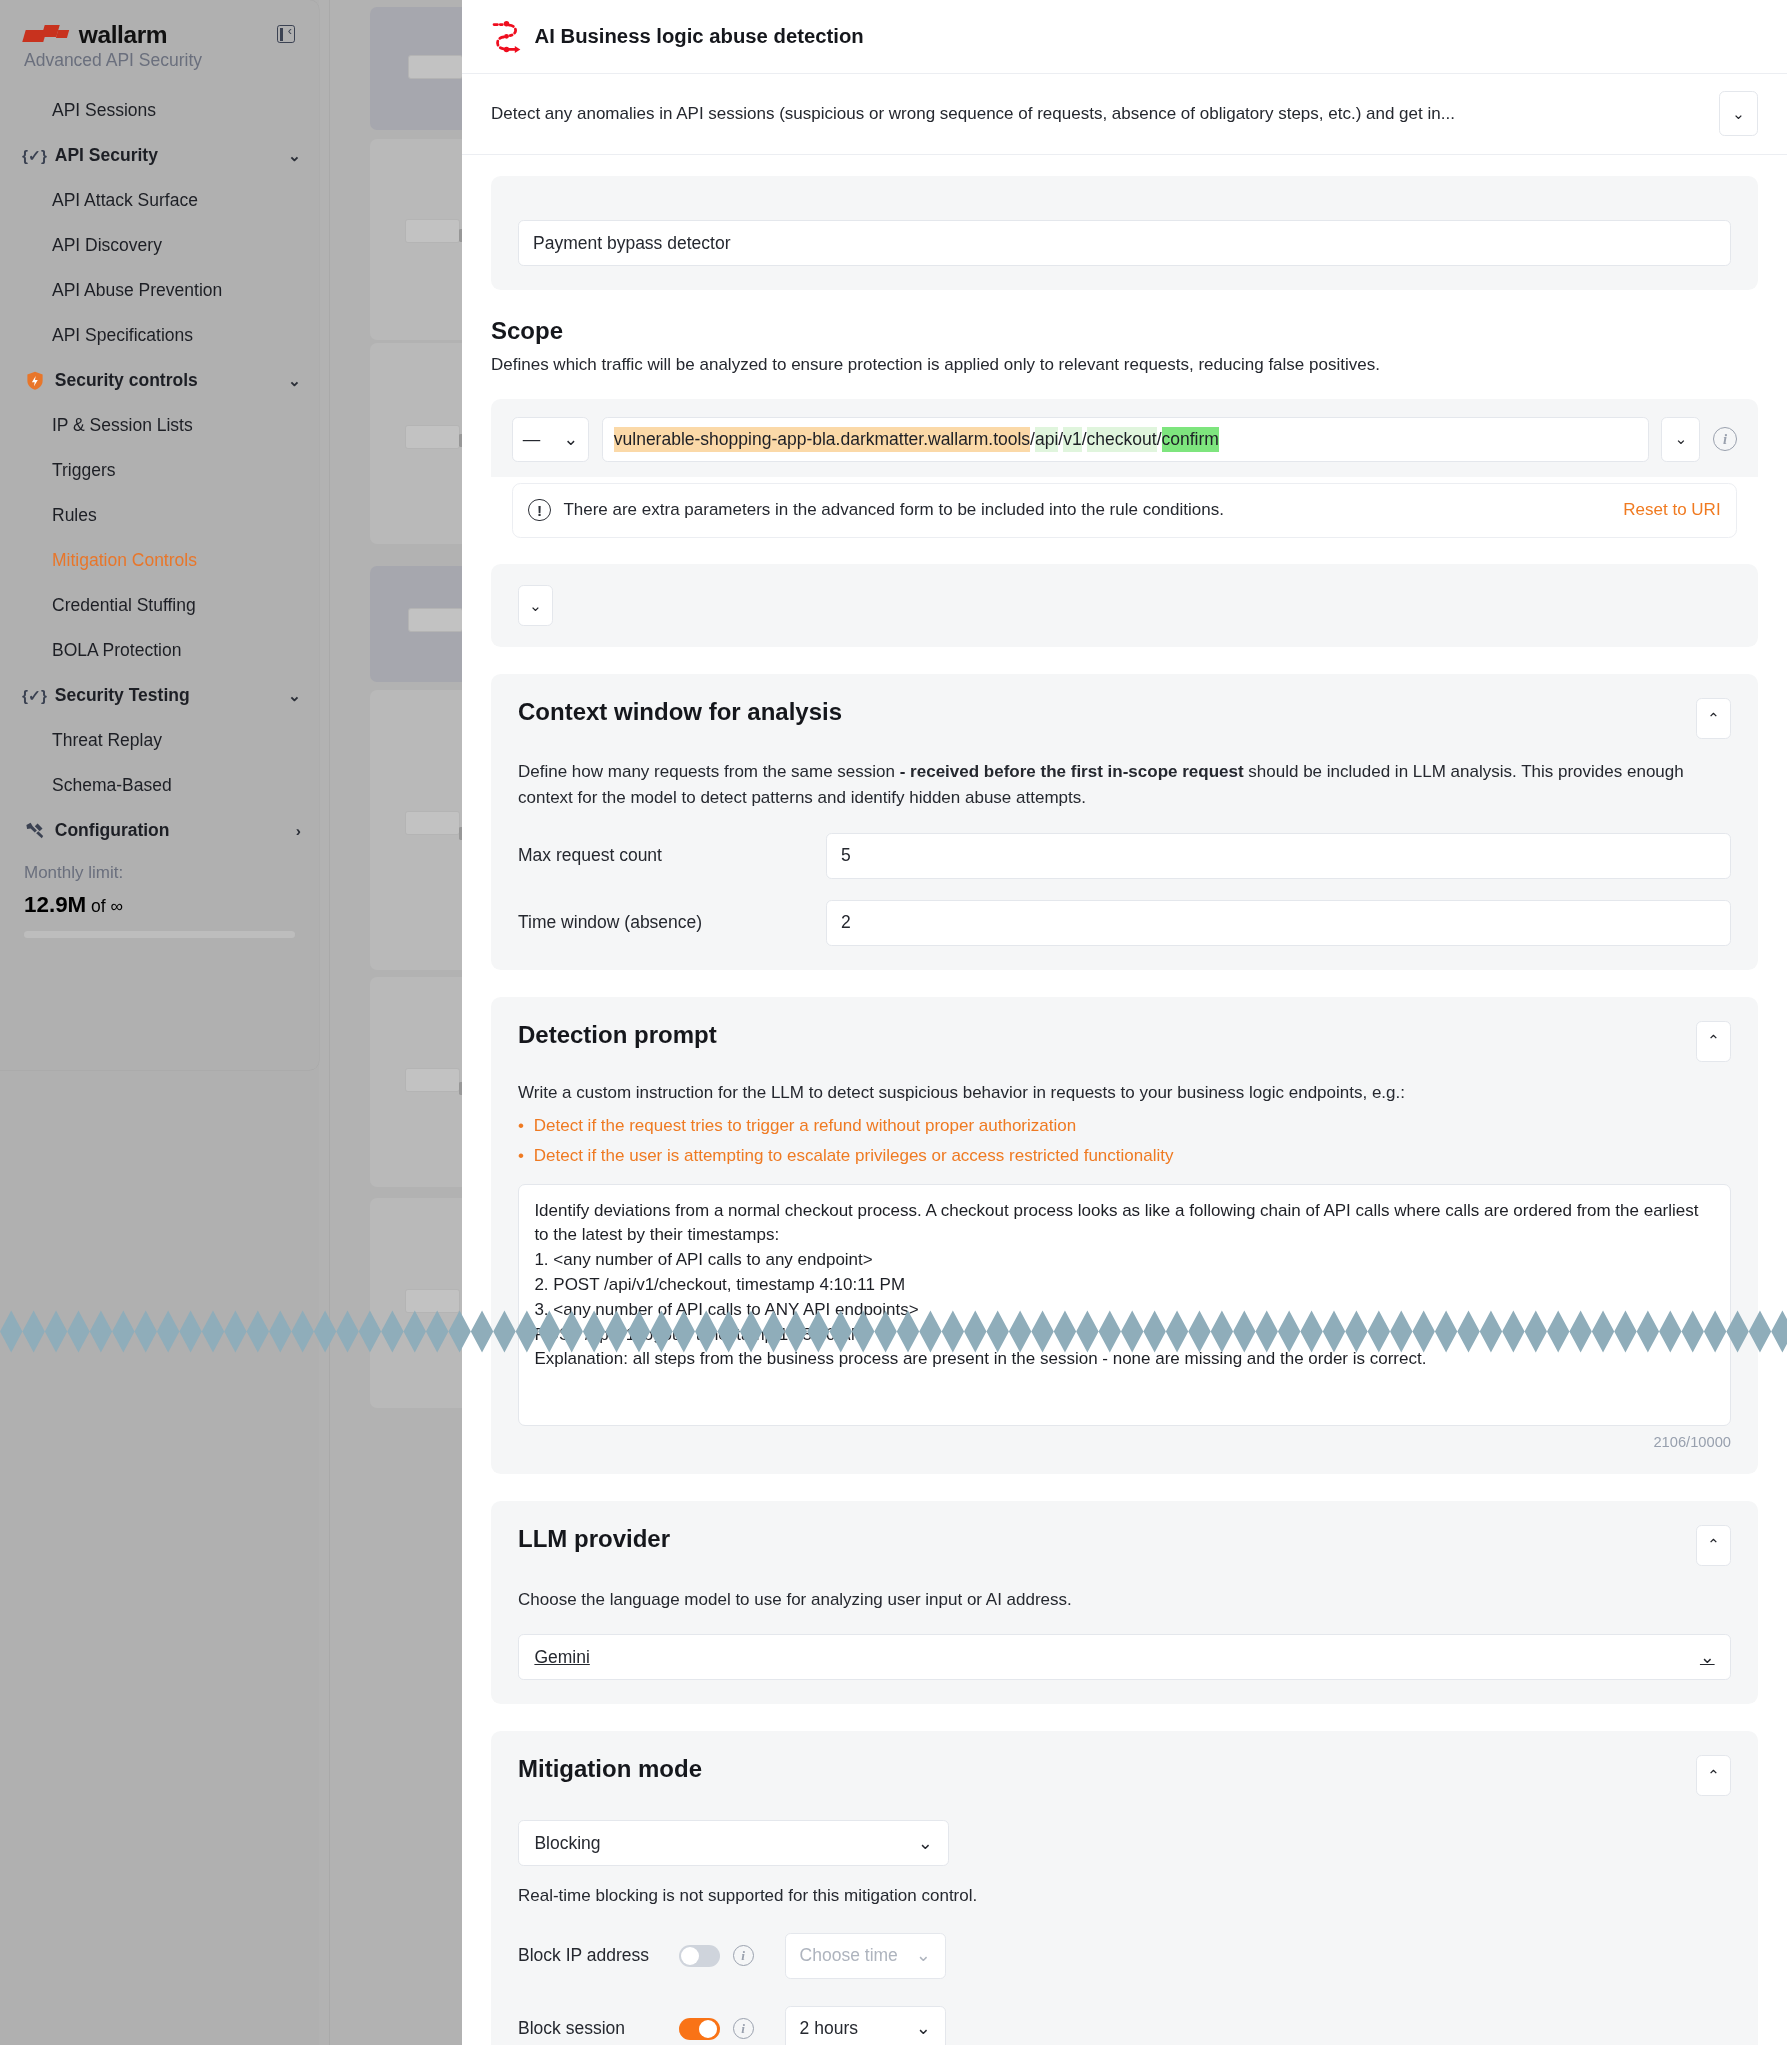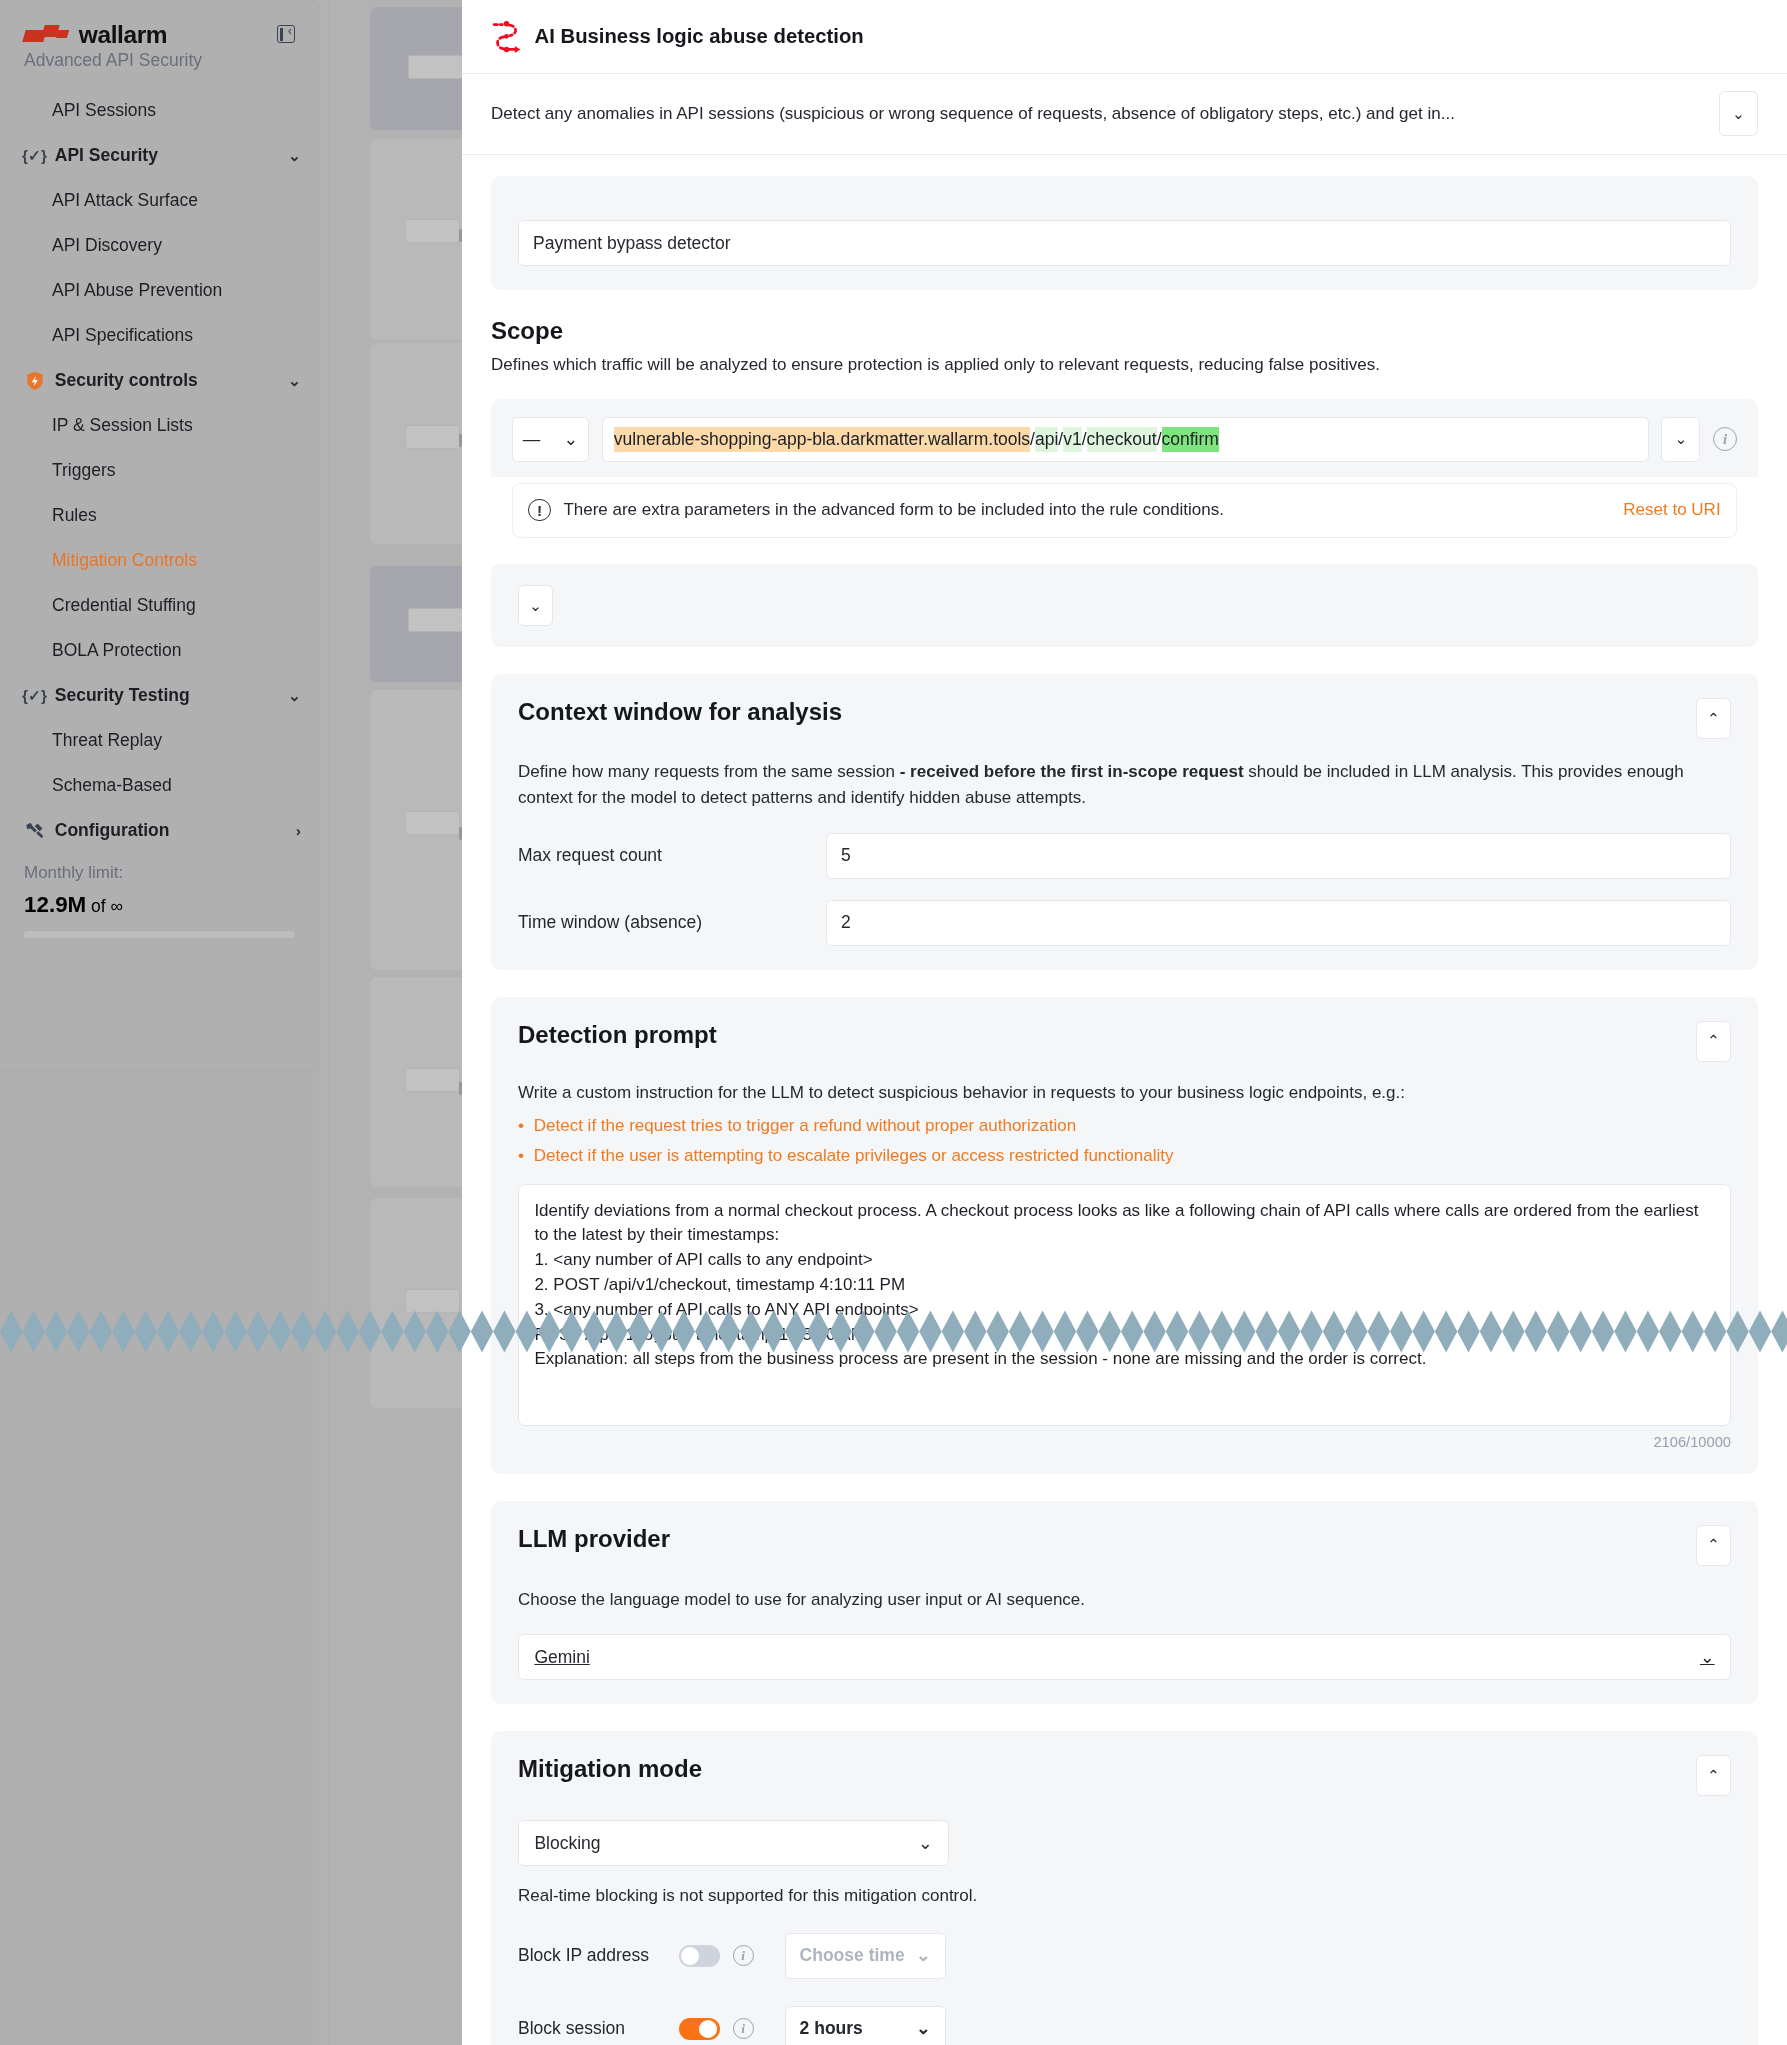--- a/index.html
+++ b/index.html
@@ -249,21 +249,21 @@
     border: 1.4px solid #9aa1ae; color:#9aa1ae;
     font-size:13.3px; font-style:italic; font-weight:700;
     display:flex; align-items:center; justify-content:center;
     margin-left: 12.6px;
     font-family: "Liberation Serif", serif;
   }
   .time-select {
     margin-left: 31px; width: 161px; height: 46px;
     border: 0.7px solid #e4e7ec; border-radius: 5.6px; background: #fff;
     display: flex; align-items: center; justify-content: space-between;
-    padding: 0 14px; font-size: 17.5px; color: #25282f; font-weight: bold;
+    padding: 0 14px; font-size: 17.5px; color: #25282f;
   }
   .time-select.placeholder { color: #aeb4be; }
 
   
   .tear {
     position: absolute; left: 0; top: 1307px;
     width: 1788px; height: 49px;
     z-index: 50; pointer-events: none;
   }
 </style>
@@ -527,21 +527,21 @@
           <div>Explanation: all steps from the business process are present in the session - none are missing and the order is correct.</div>
         </div>
         <div class="counter">2106/10000</div>
       </div>
 
       <div class="card">
         <div class="card-head">
           <div class="sec-title">LLM provider</div>
           <div class="collapse-sq">⌃</div>
         </div>
-        <div class="para" style="margin-top:21px">Choose the language model to use for analyzing user input or AI sequence.</div>
+        <div class="para" style="margin-top:21px">Choose the language model to use for analyzing user input or AI address.</div>
         <div class="wide-select">
           <span>Gemini</span>
           <span>⌄</span>
         </div>
       </div>
 
       <div class="card">
         <div class="card-head">
           <div class="sec-title">Mitigation mode</div>
           <div class="collapse-sq">⌃</div>

